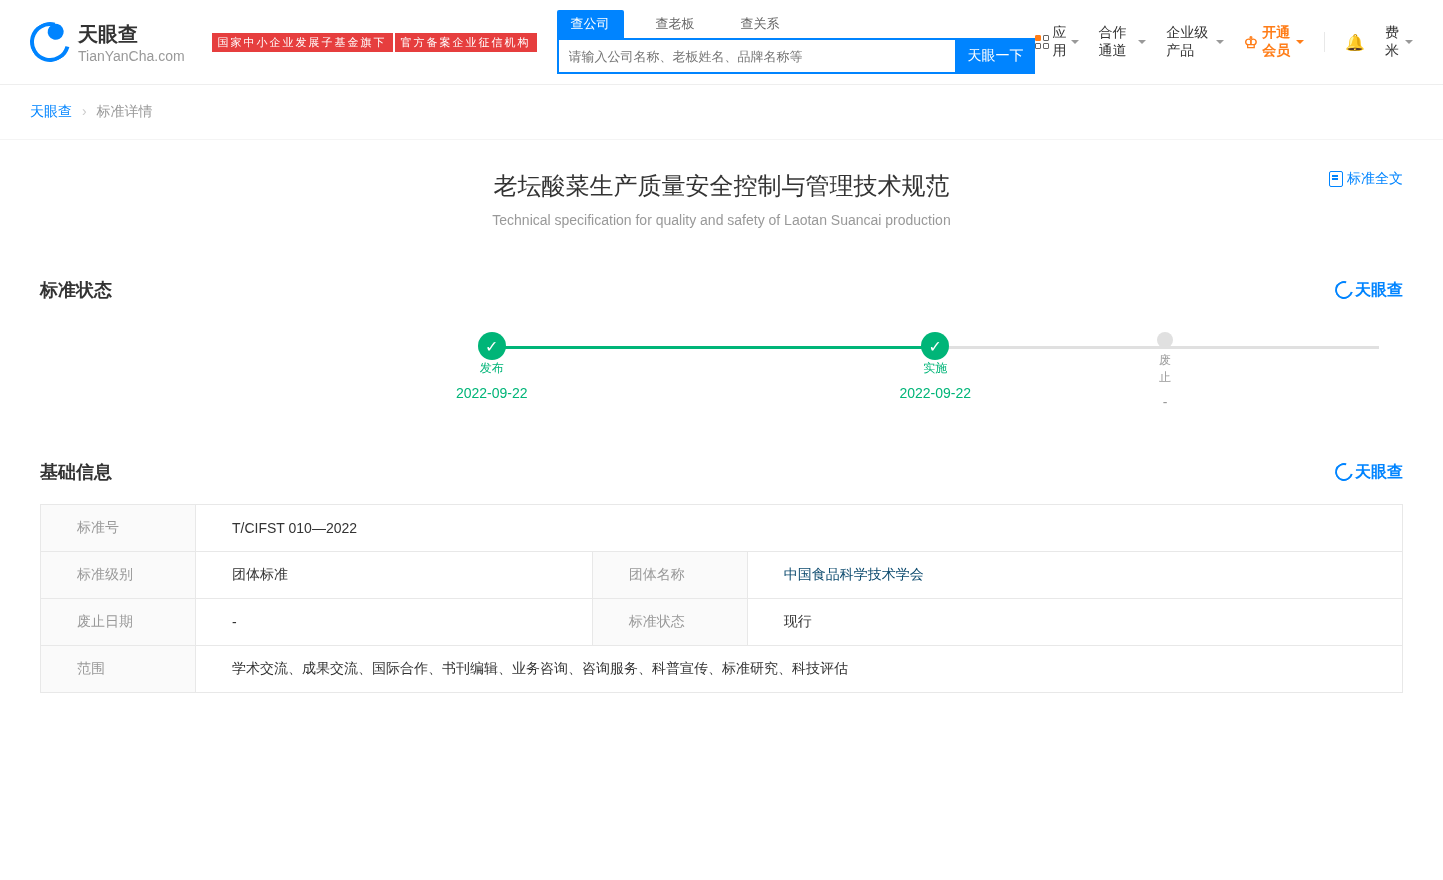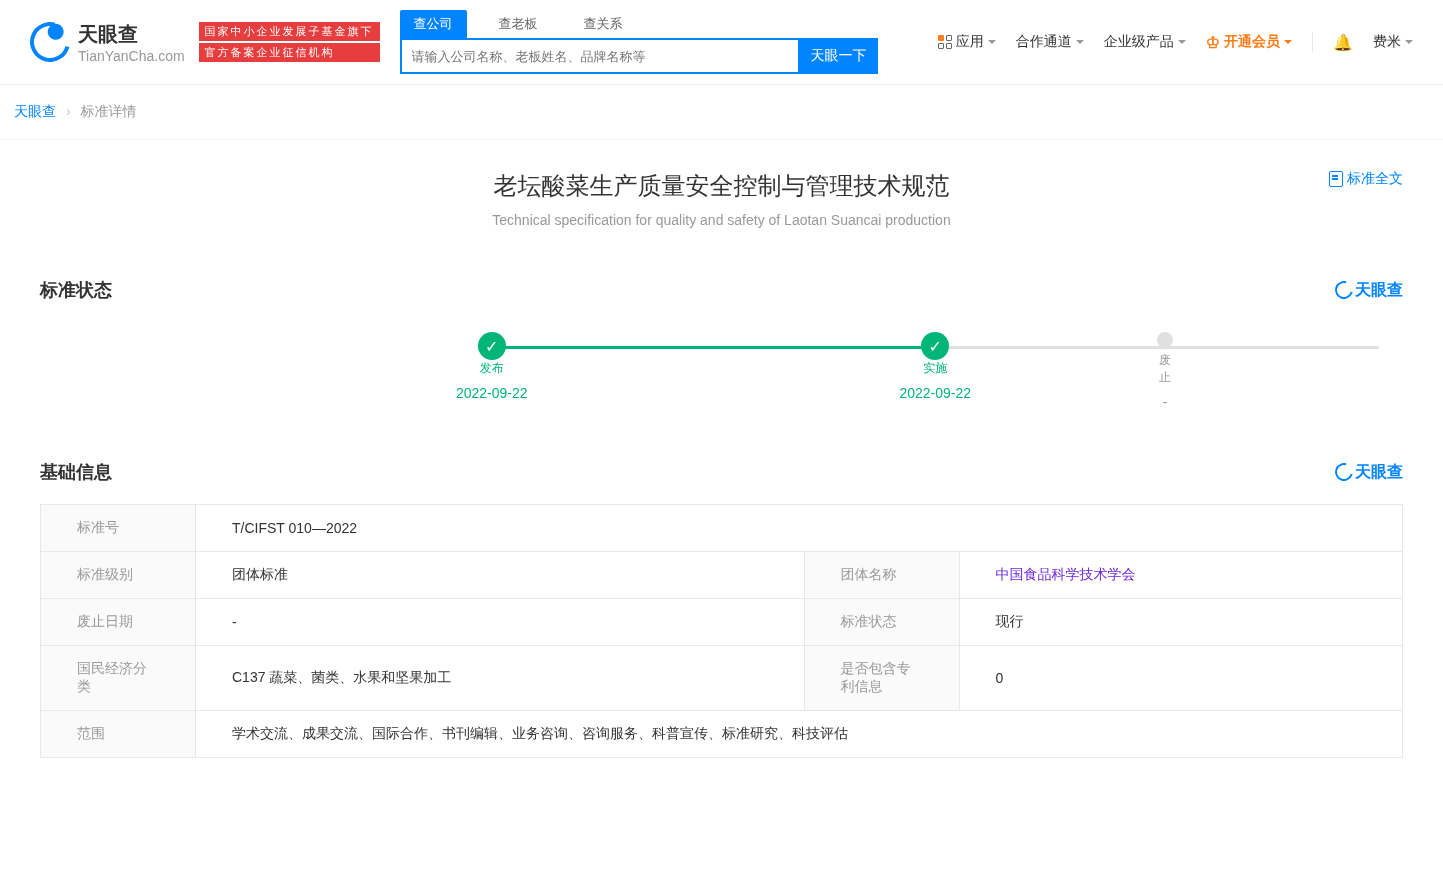--- a/index.html
+++ b/index.html
@@ -7,21 +7,21 @@
     
     
     .header { display: flex; align-items: center; padding: 10px 30px; border-bottom: 1px solid #eee; }
     .logo-area { display: flex; align-items: center; margin-right: 8px; }
     .logo-icon { width: 40px; height: 40px; position: relative; }
     .logo-swirl { position: absolute; width: 40px; height: 40px; border: 4px solid #0084ff; border-radius: 50%; border-right-color: transparent; transform: rotate(-30deg); }
     .logo-swirl::after { content: ''; position: absolute; width: 16px; height: 16px; background: #0084ff; border-radius: 50%; top: 2px; right: -2px; }
     .logo-text { margin-left: 8px; }
     .logo-cn { font-size: 20px; font-weight: bold; color: #333; }
     .logo-en { font-size: 14px; color: #999; }
-    .red-badges { display: flex; flex-direction: column; gap: 2px; margin-left: 6px; }
+    .red-badges { display: flex; flex-direction: row; gap: 2px; margin-left: 19px; }
     .red-badge { background: #e63e3e; color: #fff; font-size: 11px; padding: 2px 6px; letter-spacing: 2px; white-space: nowrap; }
     
     .search-area { display: flex; flex-direction: column; margin-left: 20px; }
     .tabs { display: flex; gap: 18px; }
     .tab { padding: 5px 14px; font-size: 13px; color: #666; cursor: pointer; }
     .tab.active { background: #0084ff; color: #fff; border-radius: 2px 2px 0 0; }
     .search-row { display: flex; }
     .search-input { width: 400px; height: 36px; border: 2px solid #0084ff; padding: 0 10px; font-size: 13px; outline: none; }
     .search-btn { width: 78px; height: 36px; background: #0084ff; color: #fff; border: none; font-size: 14px; cursor: pointer; }
     
@@ -29,21 +29,21 @@
     .nav-item { display: flex; align-items: center; gap: 4px; font-size: 14px; color: #333; cursor: pointer; }
     .nav-item.premium { color: #ff7d18; font-weight: bold; }
     .caret-down { width: 0; height: 0; border-left: 4px solid transparent; border-right: 4px solid transparent; border-top: 4px solid #999; }
     .apps-icon { display: grid; grid-template-columns: repeat(2, 6px); gap: 2px; }
     .apps-icon span { width: 6px; height: 6px; border: 1px solid #666; border-radius: 1px; }
     .apps-icon span:first-child { background: #ff7d18; border-color: #ff7d18; }
     .crown { color: #ff7d18; font-size: 16px; }
     .bell { font-size: 16px; color: #999; }
     
     
-    .breadcrumb { padding: 18px 14px; font-size: 14px; color: #999; border-bottom: 1px solid #f4f4f4; }
+    .breadcrumb { padding: 18px 30px; font-size: 14px; color: #999; border-bottom: 1px solid #f4f4f4; }
     .breadcrumb a { color: #0084ff; text-decoration: none; }
     .breadcrumb .sep { margin: 0 6px; color: #ccc; }
     
     
     .content { padding: 30px 40px; }
     .title-block { text-align: center; position: relative; margin-bottom: 50px; }
     .title-cn { font-size: 24px; color: #333; margin-bottom: 10px; }
     .title-en { font-size: 14px; color: #999; }
     .full-text-link { position: absolute; right: 0; top: 0; color: #0084ff; font-size: 14px; text-decoration: none; display: flex; align-items: center; gap: 4px; }
     .doc-icon { width: 14px; height: 16px; border: 1.5px solid #0084ff; border-radius: 2px; position: relative; display: inline-block; }
@@ -69,21 +69,21 @@
     .node-date.pending { color: #999; }
     .timeline-line { position: absolute; top: 14px; height: 3px; left: 50%; }
     .timeline-line.done { background: #00b578; width: 100%; }
     .timeline-line.pending { background: #e0e0e0; width: 100%; }
     
     
     .info-table { width: 100%; border-collapse: collapse; font-size: 14px; }
     .info-table td { border: 1px solid #e8e8e8; padding: 14px 36px; }
     .info-table .label-cell { background: #fafafa; color: #999; width: 155px; }
     .info-table .value-cell { color: #333; }
-    .info-table .link { color: #6d28d9; margin-left: 8px; }
+    .info-table .link { color: #0c4a6e; margin-left: 8px; }
   </style>
 </head>
 <body>
 
 <div class="header">
   <div class="logo-area">
     <div class="logo-icon">
         <div class="logo-swirl"></div>
       </div>
     <div class="logo-text">
@@ -213,26 +213,20 @@
         <td class="label-cell">团体名称</td>
         <td class="value-cell link">中国食品科学技术学会</td>
       </tr>
       <tr>
         <td class="label-cell">废止日期</td>
         <td class="value-cell">-</td>
         <td class="label-cell">标准状态</td>
         <td class="value-cell">现行</td>
       </tr>
       <tr>
-        <td class="label-cell">国民经济分类</td>
-        <td class="value-cell">C137 蔬菜、菌类、水果和坚果加工</td>
-        <td class="label-cell">是否包含专利信息</td>
-        <td class="value-cell">0</td>
-      </tr>
-      <tr>
         <td class="label-cell">范围</td>
         <td class="value-cell" colspan="3">学术交流、成果交流、国际合作、书刊编辑、业务咨询、咨询服务、科普宣传、标准研究、科技评估</td>
       </tr>
     </tbody>
       </table>
   </div>
 
 </div>
 
 </body></html>

